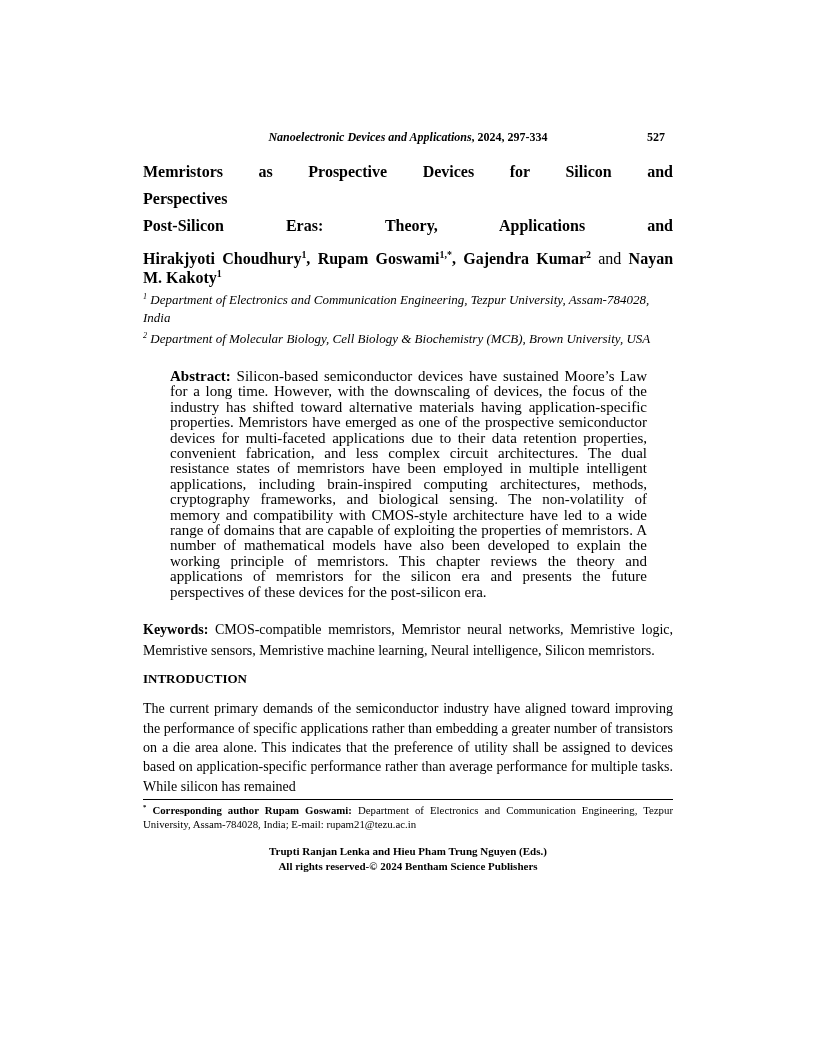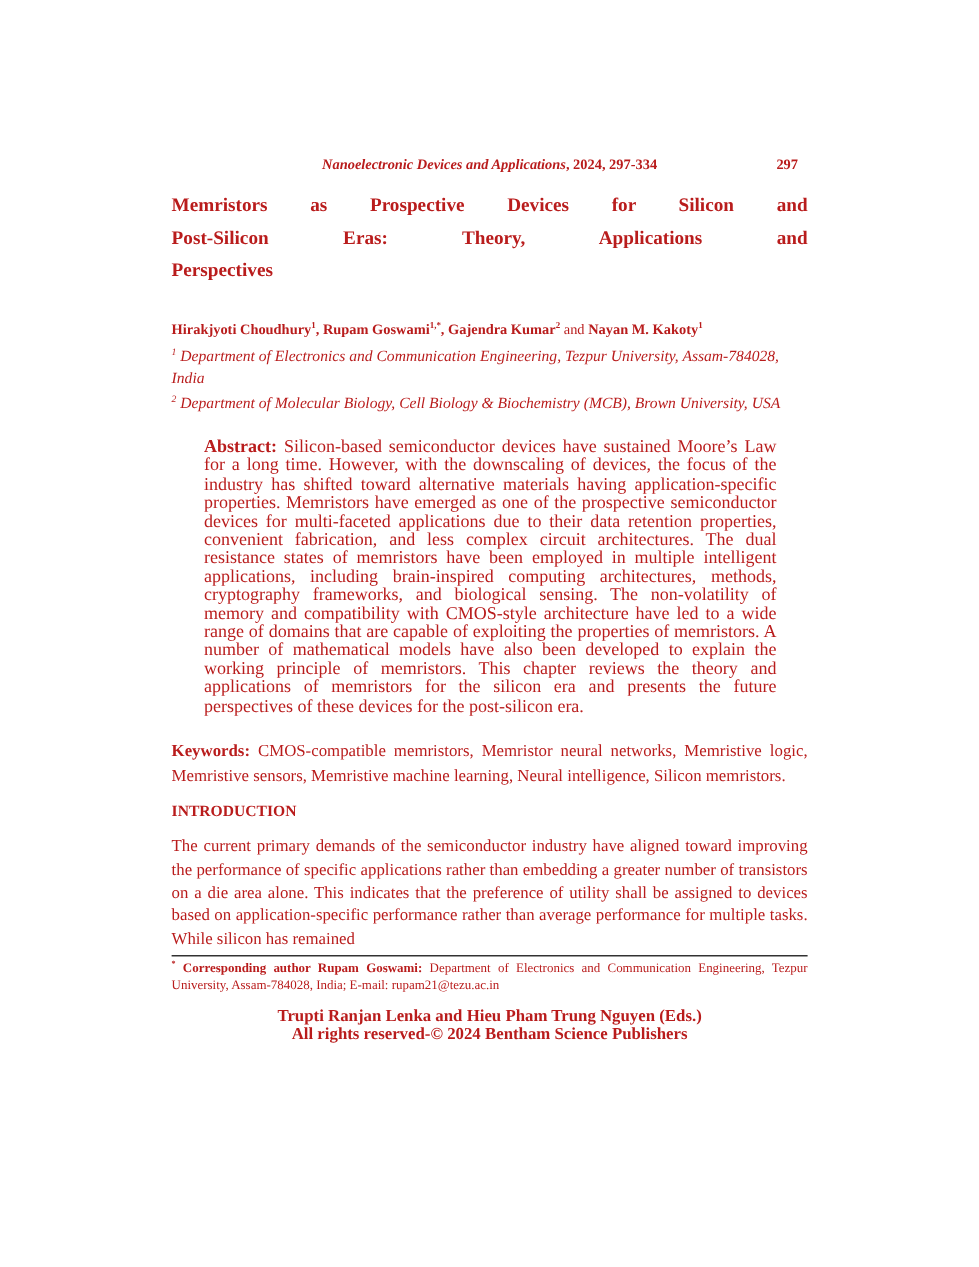--- a/index.html
+++ b/index.html
@@ -2,21 +2,21 @@
 <html><head>
 <meta charset="utf-8">
 <style>
   * { margin: 0; padding: 0; box-sizing: border-box; }
   html, body { background: #ffffff; }
   .page {
     position: relative;
     width: 816px;
     height: 1056px;
     background: #ffffff;
-    color: #b91c1c;
+    color: #000000;
     font-family: "Liberation Serif", "DejaVu Serif", serif;
     overflow: hidden;
   }
   .column {
     margin-left: 143px;
     width: 530px;
     padding-top: 130px;
   }
   
   .running-header {
@@ -56,22 +56,22 @@
   .chapter-title {
     margin-top: 14px;
     font-size: 16px;
     line-height: 27px;
     font-weight: bold;
   }
   .title-line { display: block; }
   .jline { text-align: justify; text-align-last: justify; }
   
   .authors {
-    margin-top: 26px;
-    font-size: 12px;
+    margin-top: 10px;
+    font-size: 16px;
     line-height: 19px;
     font-weight: bold;
     text-align: justify;
   }
   .authors .normal { font-weight: normal; }
   sup {
     font-size: 0.62em;
     vertical-align: super;
     line-height: 0;
   }
@@ -122,37 +122,37 @@
     margin-top: 4px;
     font-size: 10.8px;
     line-height: 13.5px;
     text-align: justify;
   }
   
   .publisher {
     margin-top: 13px;
     text-align: center;
     font-weight: bold;
-    font-size: 14px;
+    font-size: 11px;
     line-height: 14.5px;
   }
 </style>
 </head>
 <body>
 
 <div class="page">
   <div class="column">
 
-    <div class="running-header"><span class="journal-italic">Nanoelectronic Devices and Applications</span><span>, 2024, 297-334</span><span class="folio">297</span></div>
+    <div class="running-header"><span class="journal-italic">Nanoelectronic Devices and Applications</span><span>, 2024, 297-334</span><span class="folio">527</span></div>
 
 
     <h1 class="chapter-title">
         <span class="title-line jline">Memristors as Prospective Devices for Silicon and</span>
+        <span class="title-line">Perspectives</span>
         <span class="title-line jline">Post-Silicon Eras: Theory, Applications and</span>
-        <span class="title-line">Perspectives</span>
       </h1>
 
     <p class="authors"><span>Hirakjyoti Choudhury</span><sup>1</sup><span>, </span><span>Rupam Goswami</span><sup>1,*</sup><span>, </span><span>Gajendra Kumar</span><sup>2</sup><span class="normal"> and </span><span>Nayan M. Kakoty</span><sup>1</sup></p>
 
     <p class="affiliation affiliation-1"><sup>1</sup> <span>Department of Electronics and Communication Engineering, Tezpur University, Assam-784028, India</span></p>
 
     <p class="affiliation affiliation-2"><sup>2</sup> <span>Department of Molecular Biology, Cell Biology &amp; Biochemistry (MCB), Brown University, USA</span></p>
 
     <div class="abstract"><span class="bold">Abstract:</span> <span>Silicon-based semiconductor devices have sustained Moore’s Law for a long time. However, with the downscaling of devices, the focus of the industry has shifted toward alternative materials having application-specific properties. Memristors have emerged as one of the prospective semiconductor devices for multi-faceted applications due to their data retention properties, convenient fabrication, and less complex circuit architectures. The dual resistance states of memristors have been employed in multiple intelligent applications, including brain-inspired computing architectures, methods, cryptography frameworks, and biological sensing. The non-volatility of memory and compatibility with CMOS-style architecture have led to a wide range of domains that are capable of exploiting the properties of memristors. A number of mathematical models have also been developed to explain the working principle of memristors. This chapter reviews the theory and applications of memristors for the silicon era and presents the future perspectives of these devices for the post-silicon era.</span></div>
 

